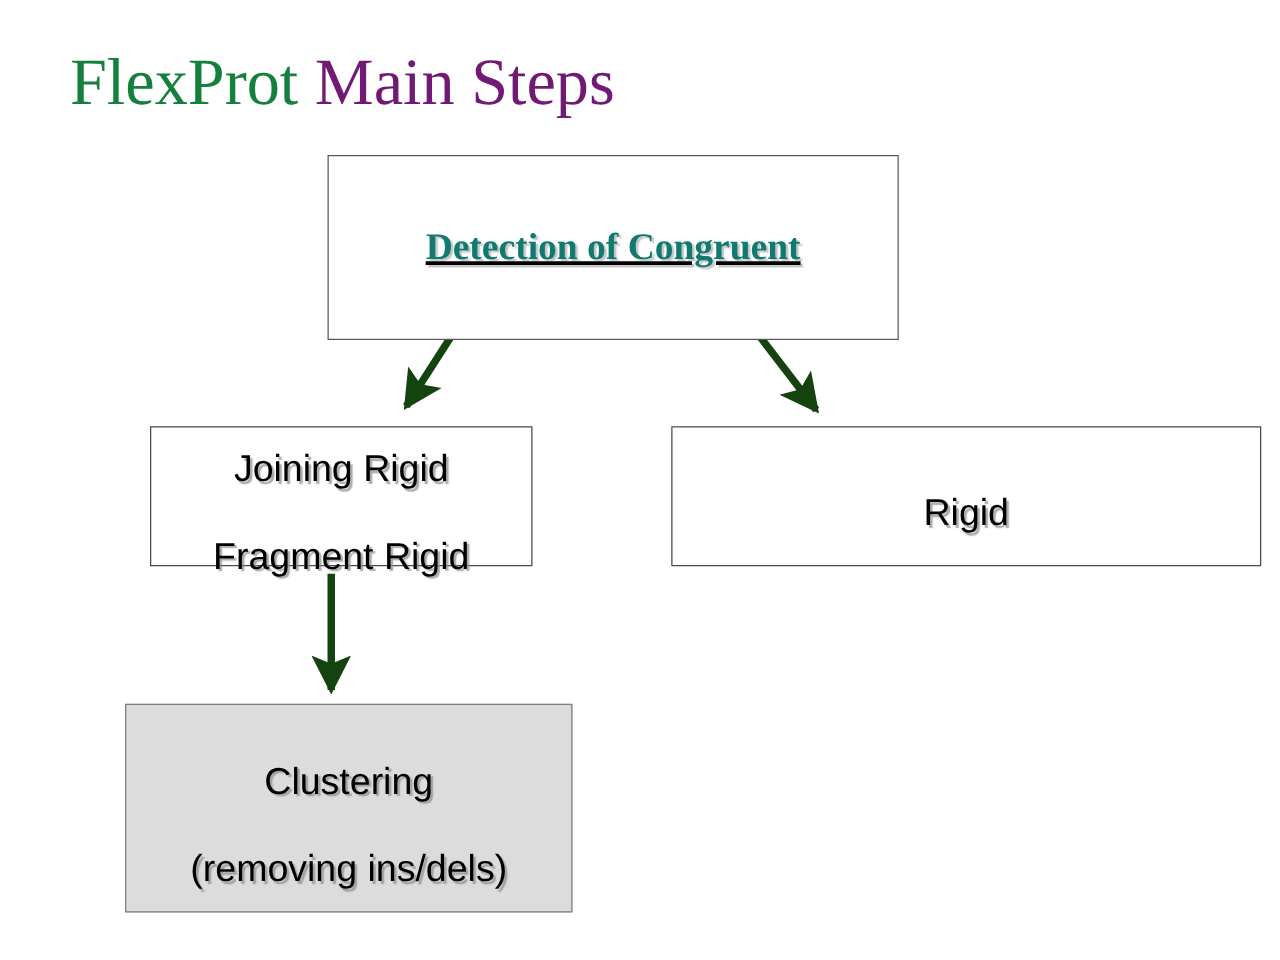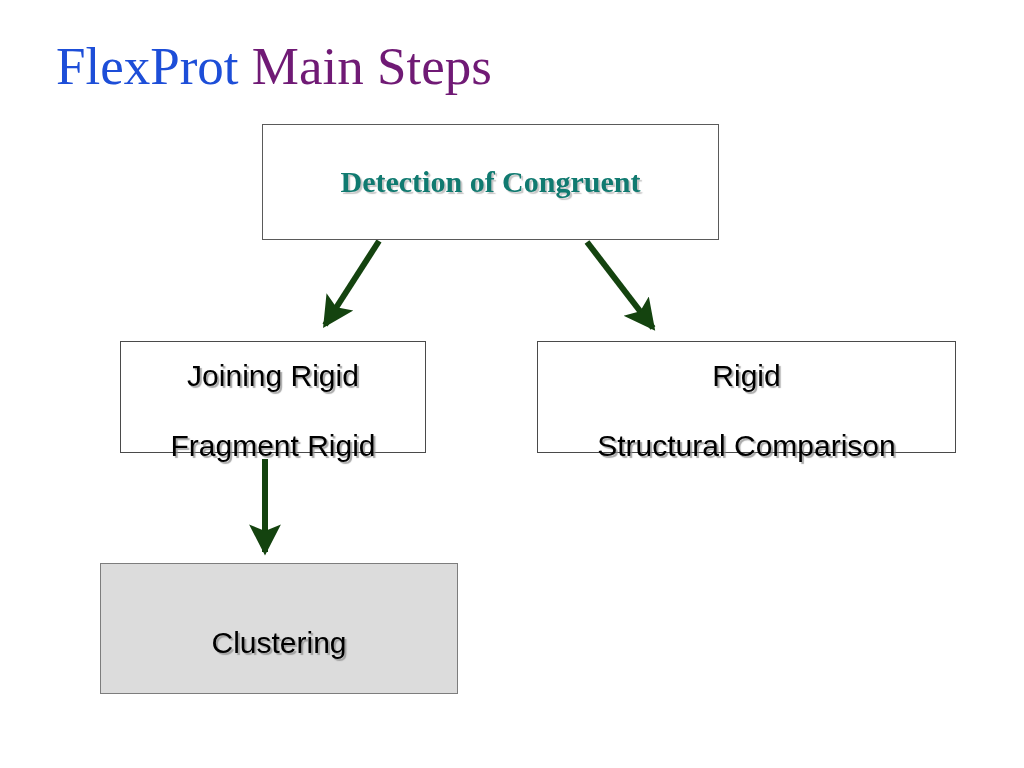--- a/index.html
+++ b/index.html
@@ -29,21 +29,21 @@
     position: absolute;
     left: 56px;
     top: 36px;
     font-family: "Liberation Serif", "DejaVu Serif", serif;
     font-size: 53px;
     line-height: 60px;
     white-space: nowrap;
     letter-spacing: 0px;
   }
   #title .brand {
-    color: #1d4ed8;
+    color: #15803d;
   }
   #title .rest {
     color: #701a75;
   }
 
   
   .box {
     position: absolute;
     box-sizing: border-box;
     display: flex;
@@ -57,22 +57,23 @@
   .box .line {
     display: block;
     white-space: nowrap;
   }
 
   
   #box-detection {
     left: 262px;
     top: 124px;
     width: 457px;
-    height: 116px;
+    height: 148px;
     border: 1px solid #5a5a5a;
+    text-decoration: underline;
   }
   #box-detection .line {
     font-family: "Liberation Serif", "DejaVu Serif", serif;
     font-size: 30px;
     line-height: 40px;
     font-weight: 700;
     color: #107a70;
     text-shadow: 2px 2px 1px rgba(150,150,150,0.55);
   }
 
@@ -80,41 +81,41 @@
   #box-joining {
     left: 120px;
     top: 341px;
     width: 306px;
     height: 112px;
   }
   
   #box-rigid {
     left: 537px;
     top: 341px;
-    width: 419px;
+    width: 472px;
     height: 112px;
   }
   #box-joining .line,
   #box-rigid .line,
   #box-clustering .line {
     font-family: "Liberation Sans", sans-serif;
     font-size: 30px;
     line-height: 42px;
     font-weight: 400;
     color: #000000;
     text-shadow: 2px 2px 1px rgba(140,140,140,0.75);
     margin-top: 28px;
   }
 
   
   #box-clustering {
     left: 100px;
     top: 563px;
     width: 358px;
-    height: 131px;
+    height: 167px;
     background: #dcdcdc;
     border: 1px solid #7d7d7d;
   }
 
   
   #arrows {
     position: absolute;
     left: 0; top: 0;
     width: 1024px;
     height: 768px;
@@ -148,20 +149,20 @@
     <span class="line">Detection of Congruent</span>
   </div>
 
   <div class="box" id="box-joining">
     <span class="line">Joining Rigid</span>
     <span class="line">Fragment Rigid</span>
   </div>
 
   <div class="box" id="box-rigid">
     <span class="line">Rigid</span>
-    <span class="line">Structural Comparison</span>
   </div>
 
   <div class="box" id="box-clustering">
     <span class="line">Clustering</span>
+    <span class="line">(removing ins/dels)</span>
   </div>
 
 </div>
 
 </body></html>

